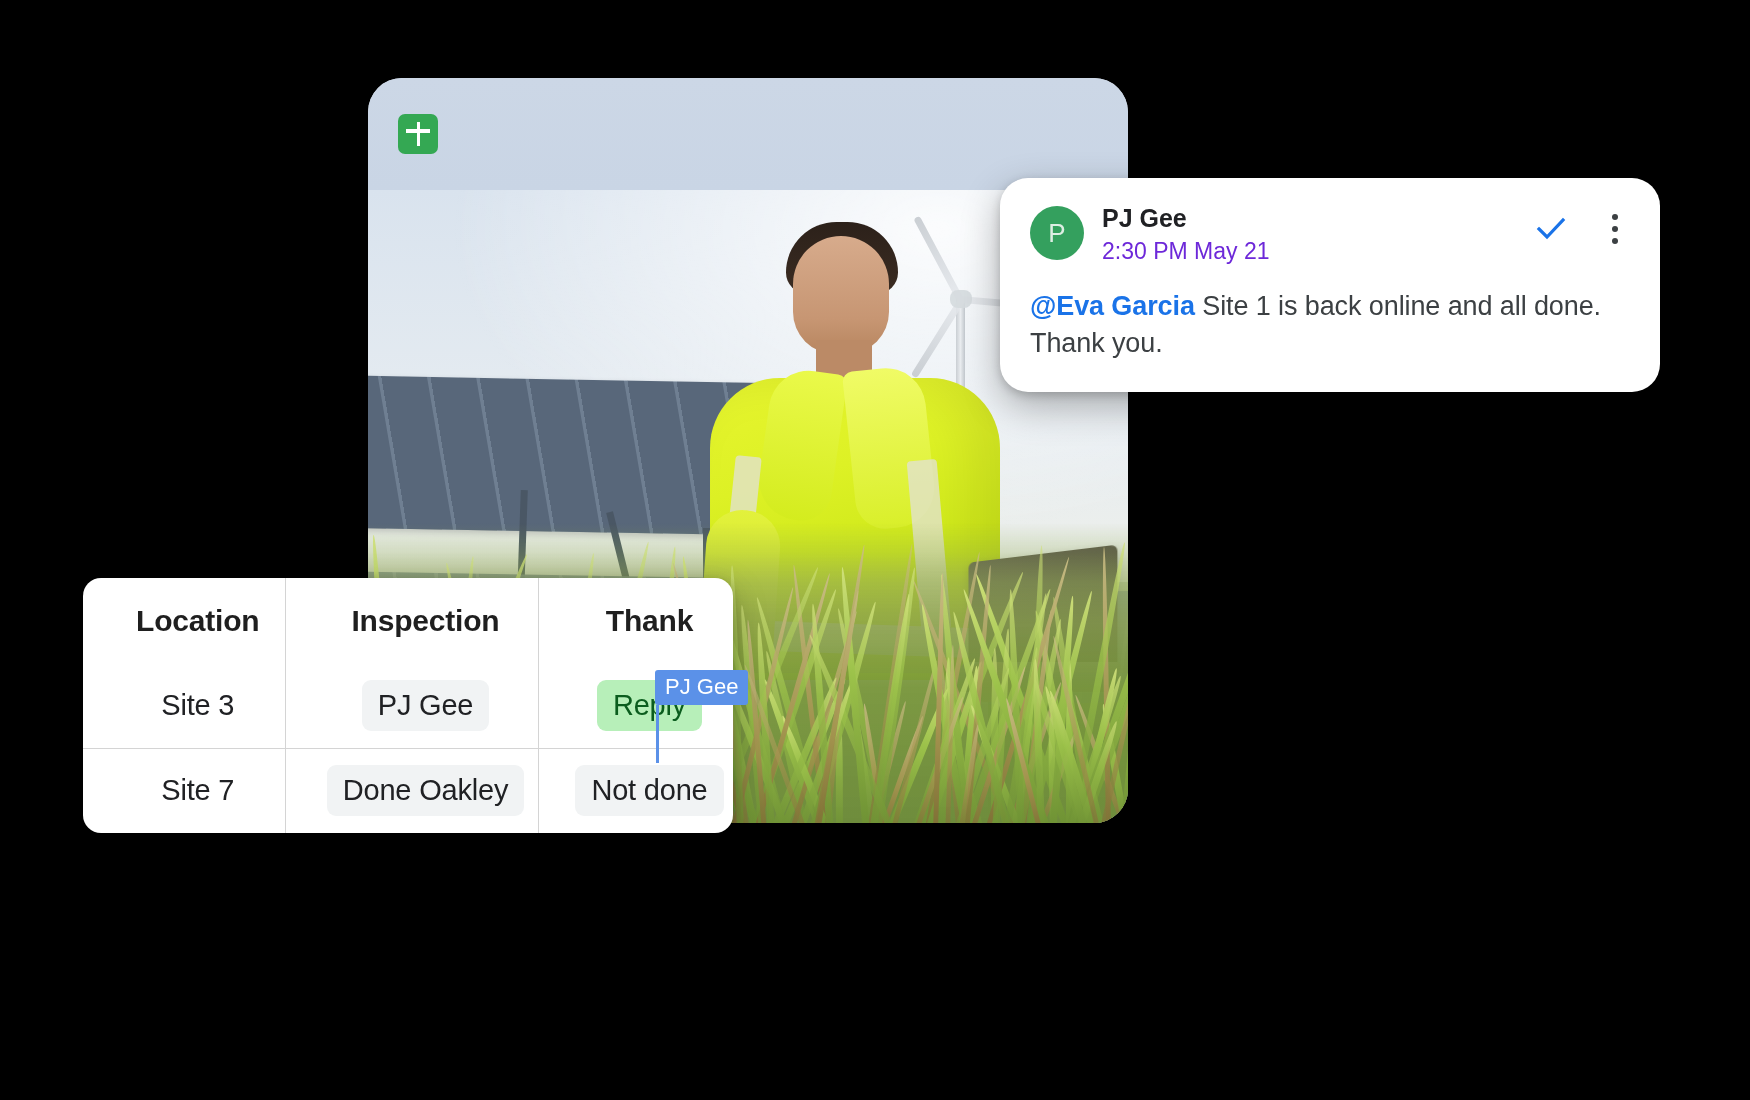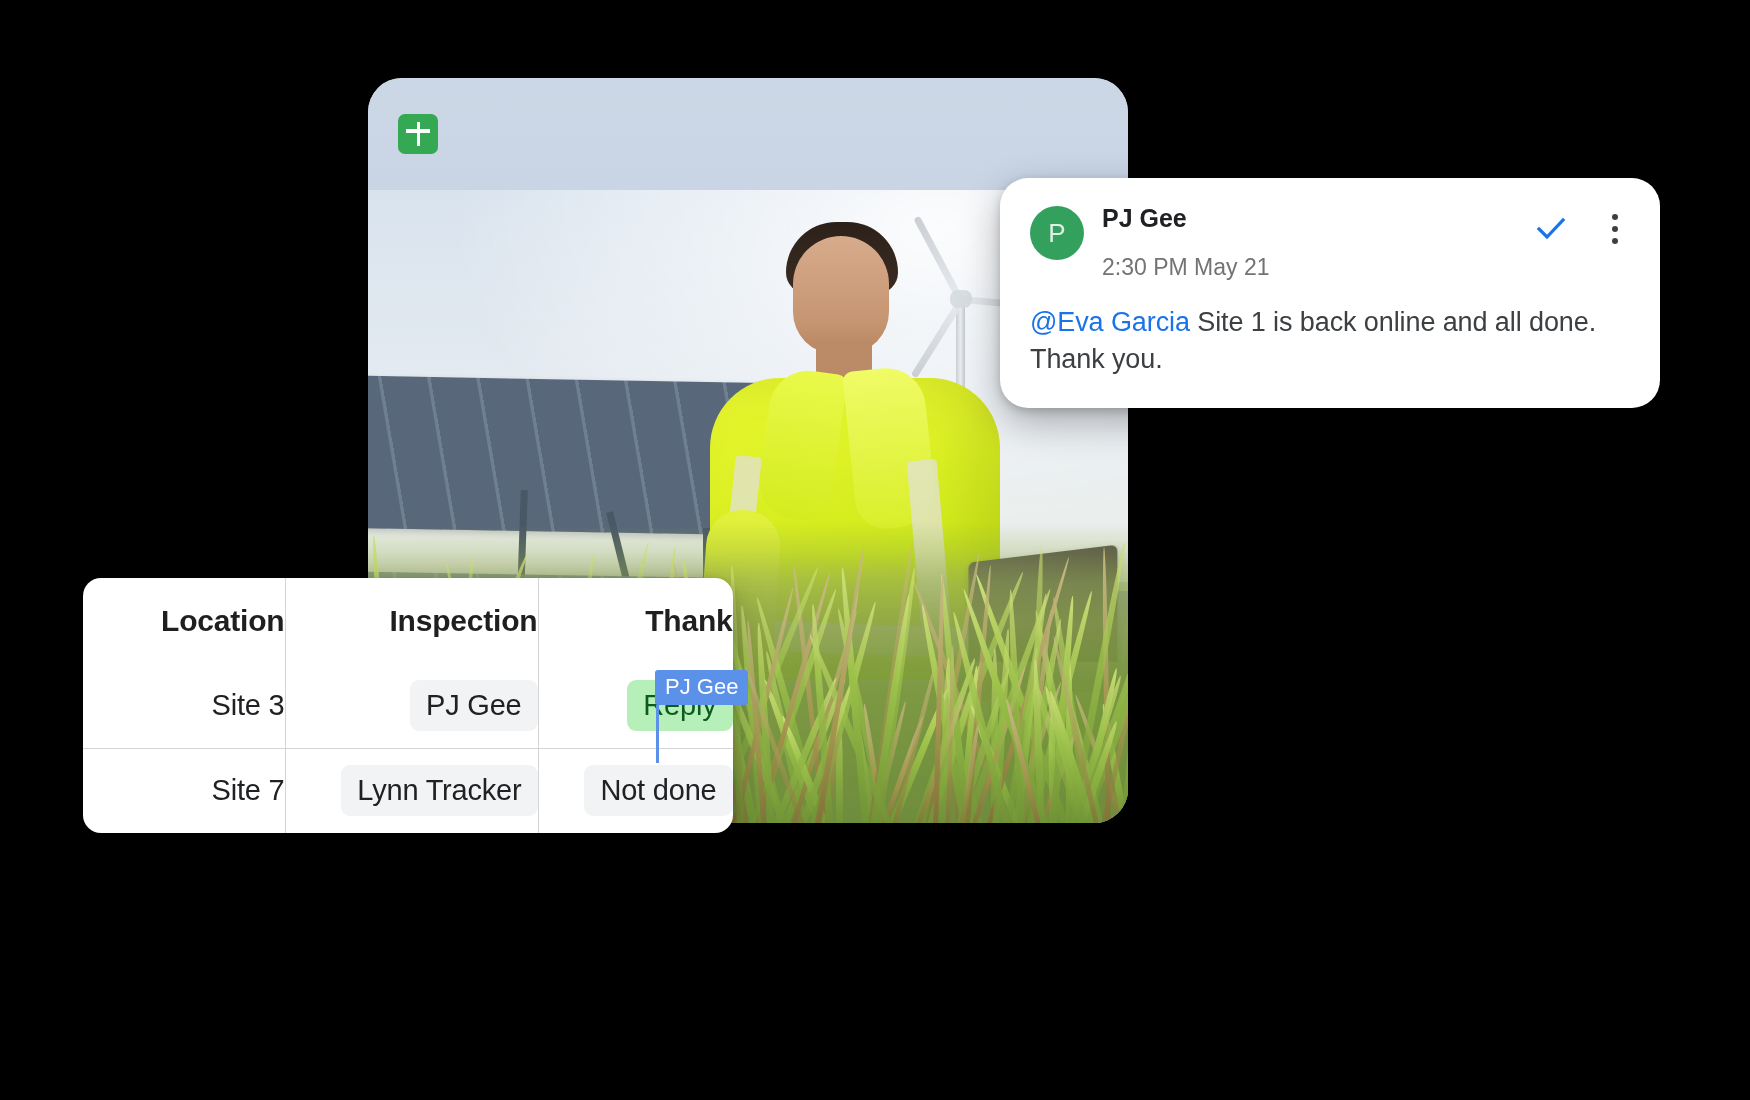--- a/index.html
+++ b/index.html
@@ -311,23 +311,23 @@
     flex: 1;
   }
   .comment-author {
     font-size: 25px;
     font-weight: bold;
     color: #202124;
     line-height: 1.18;
   }
   .comment-time {
     font-size: 23px;
-    color: #737373;
+    color: #6d28d9;
     line-height: 1.3;
-    margin-top: 19px;
+    margin-top: 3px;
   }
   .comment-actions {
     display: flex;
     align-items: center;
     gap: 30px;
     margin-top: 6px;
   }
   .check-btn {
     width: 38px; height: 38px;
     position: relative;
@@ -350,21 +350,21 @@
   }
   .comment-body {
     margin-top: 22px;
     font-size: 27px;
     line-height: 1.36;
     color: #3c4043;
     letter-spacing: -0.1px;
   }
   .mention {
     color: #1a73e8;
-    font-weight: normal;
+    font-weight: bold;
   }
   .reply-box {
     margin-top: 28px;
     height: 68px;
     border: 1.6px solid #9aa0a6;
     border-radius: 36px;
     display: flex;
     align-items: center;
     padding: 0 32px;
     box-sizing: border-box;
@@ -395,21 +395,21 @@
   table.grid {
     border-collapse: collapse;
     width: 100%;
     table-layout: fixed;
   }
   table.grid th, table.grid td {
     border-bottom: 1.6px solid #d4d4d4;
     border-right: 1.6px solid #d4d4d4;
     height: 85px;
     padding: 0 0 0 28px;
-    text-align: right;
+    text-align: center;
     vertical-align: middle;
     box-sizing: border-box;
   }
   table.grid tr:last-child th, table.grid tr:last-child td { border-bottom: none; }
   table.grid col.c1 { width: 202px; }
   table.grid col.c2 { width: 253px; }
   table.grid col.c3 { width: 195px; }
   table.grid th {
     font-size: 30px;
     font-weight: bold;
@@ -724,21 +724,21 @@
           <td>
             <span class="chip">PJ Gee</span>
           </td>
           <td class="cell-status">
             <span class="chip done">Reply</span>
           </td>
         </tr>
         <tr>
           <td>Site 7</td>
           <td>
-            <span class="chip">Lynn Tracker</span>
+            <span class="chip">Done Oakley</span>
           </td>
           <td class="cell-status">
             <span class="chip">Not done</span>
           </td>
         </tr>
       </tbody>
     </table>
   </div>
 
   <div class="collab">

